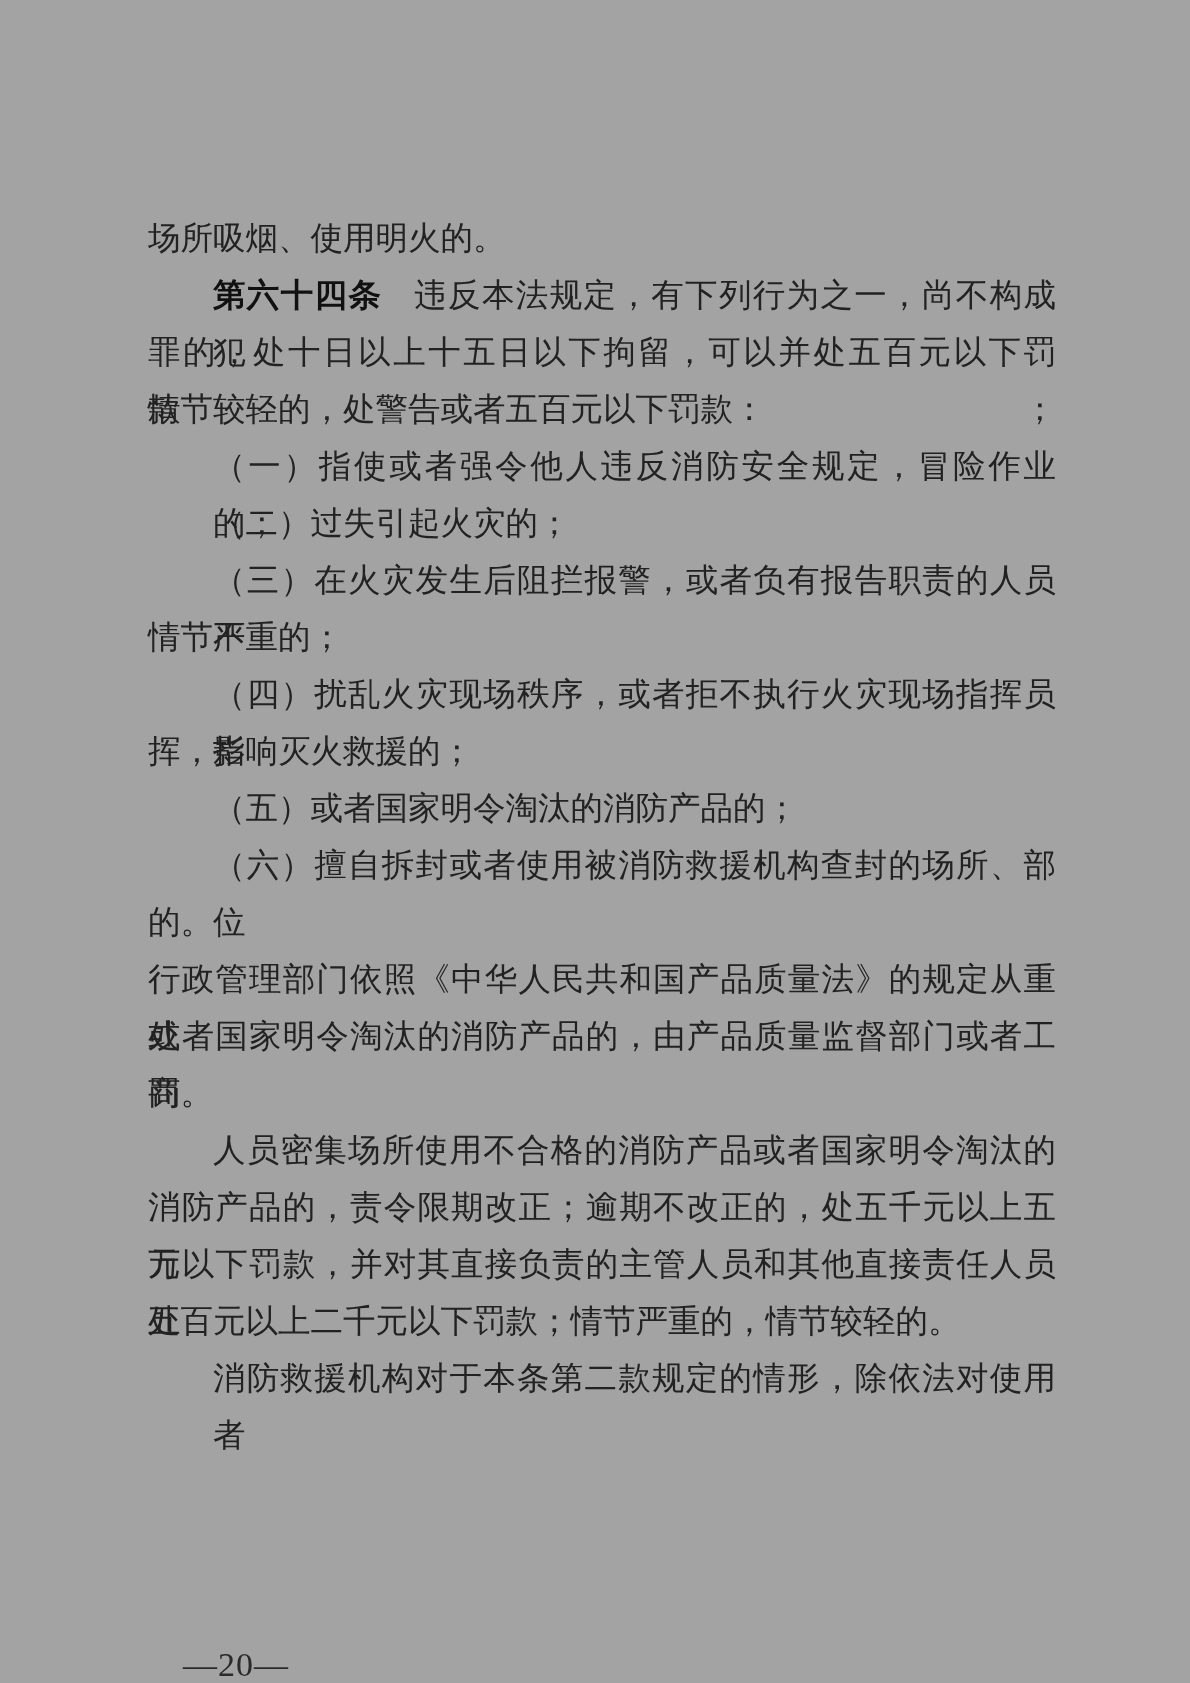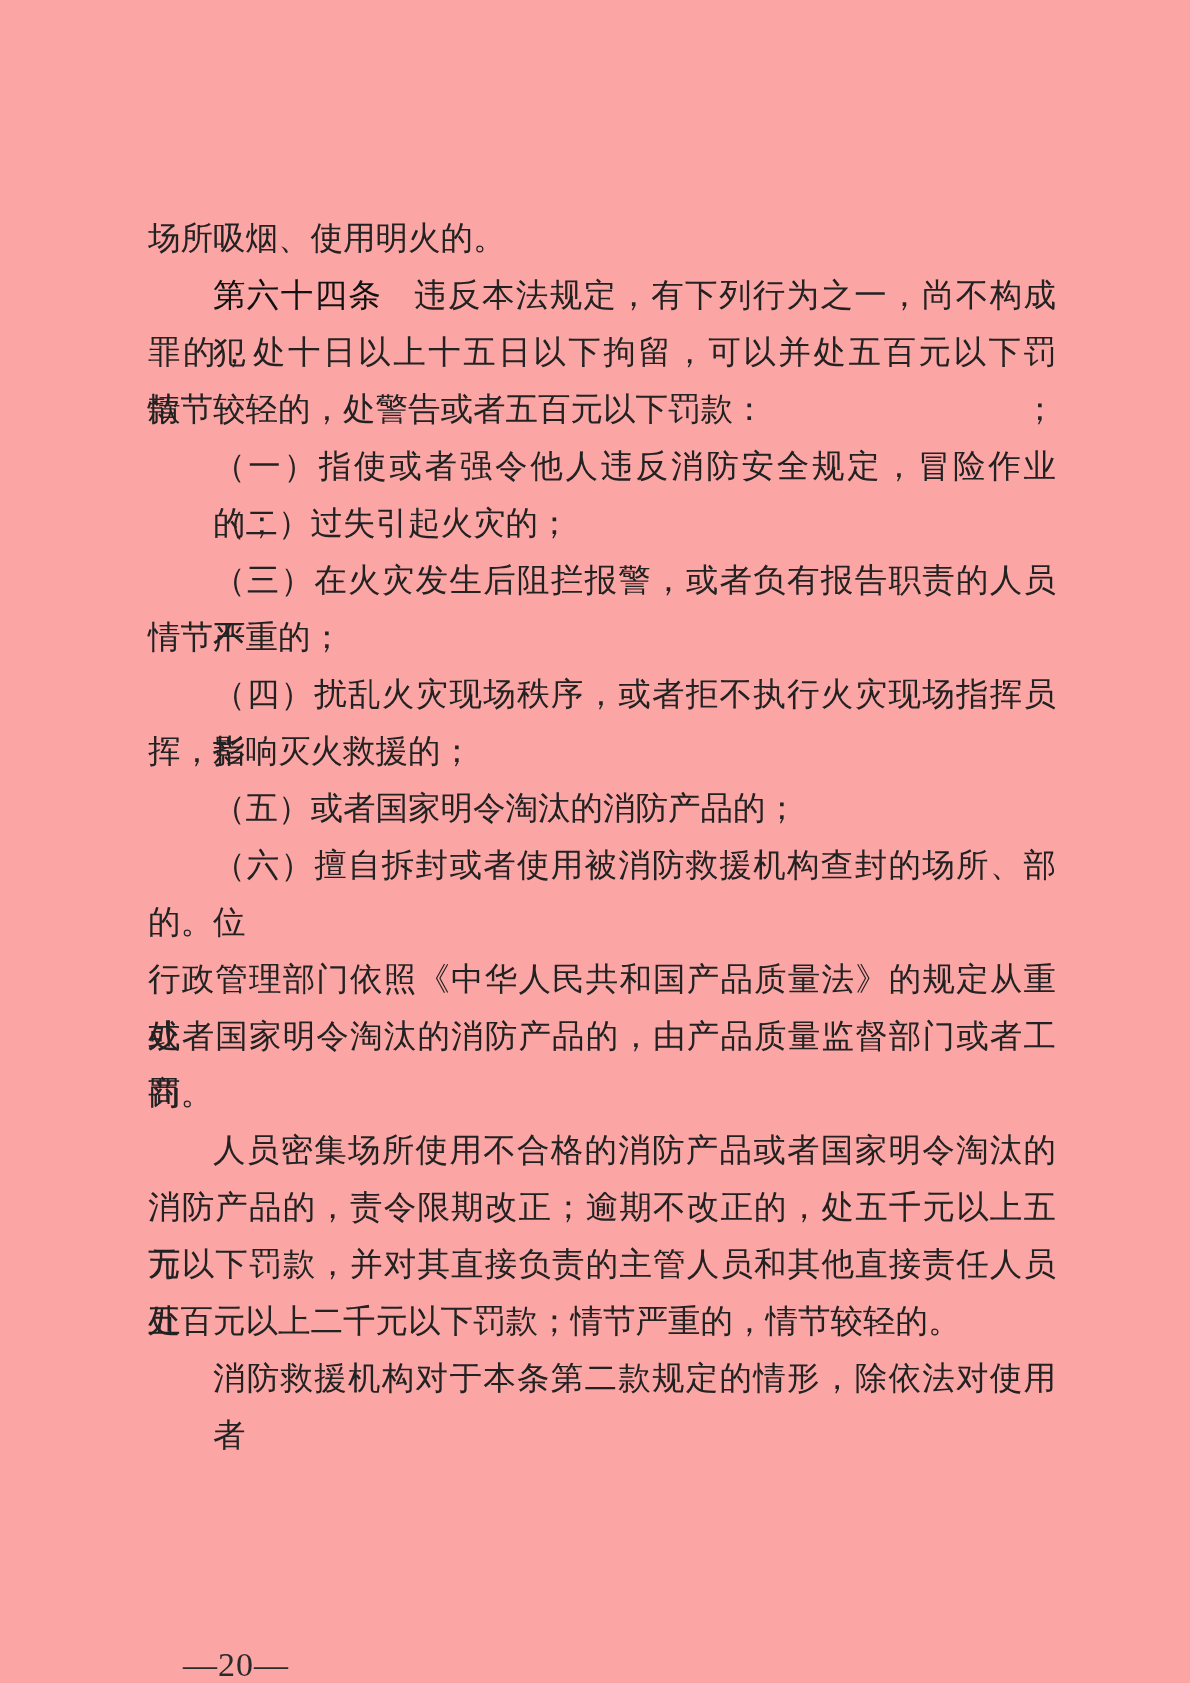--- a/index.html
+++ b/index.html
@@ -5,21 +5,21 @@
   * { margin: 0; padding: 0; box-sizing: border-box; }
   html, body {
     width: 1190px;
     background: #ffffff;
     font-family: "Liberation Serif", serif;
   }
   .page {
     position: relative;
     width: 1190px;
     height: 1683px;
-    background: #fca5a5;
+    background: #a3a3a3;
     overflow: hidden;
   }
   .doc-body {
     position: absolute;
     left: 148px;
     top: 210px;
     width: 908px;
     color: #222222;
   }
   .line {
@@ -35,21 +35,21 @@
   }
   .line.indent {
     padding-left: 65px;
   }
   .seg {
     font-family: "Liberation Serif", serif;
     font-weight: normal;
   }
   .article-no {
     font-family: "Liberation Sans", sans-serif;
-    font-weight: 400;
+    font-weight: 700;
     color: #111111;
   }
   .gap {
     margin-left: 32px;
   }
   .page-number {
     position: absolute;
     left: 183px;
     top: 1600px;
     font-size: 34px;

